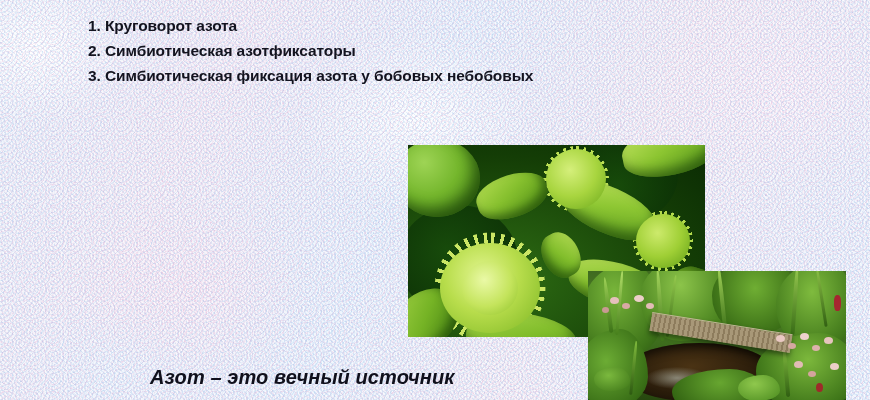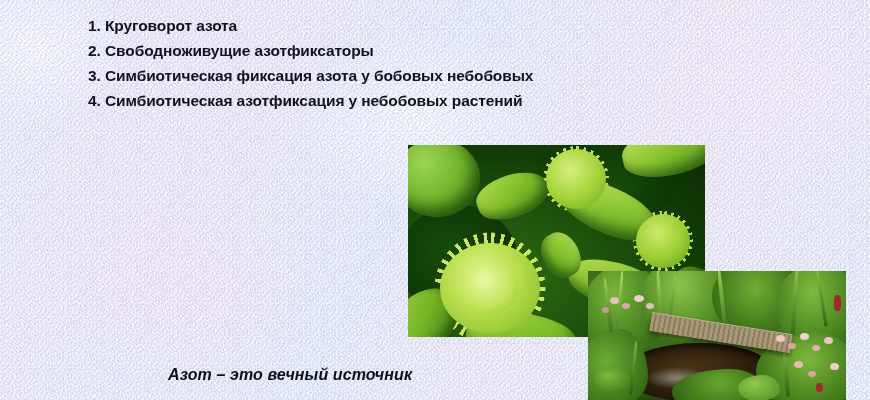--- a/index.html
+++ b/index.html
@@ -128,23 +128,23 @@
     height: 18px;
     background: repeating-linear-gradient(92deg, #a89878 0px, #a89878 3px, #8d7c5d 3px, #8d7c5d 5px);
     transform: rotate(9deg);
     box-shadow: 0 3px 5px rgba(0,0,0,0.45);
     border-top: 1px solid #c3b598;
   }
 
   
   .caption {
     position: absolute;
-    left: 168px;
+    left: 150px;
     top: 366px;
-    font-size: 16px;
+    font-size: 20px;
     font-weight: bold;
     font-style: italic;
     color: #10101c;
     white-space: nowrap;
     letter-spacing: 0.1px;
   }
 </style>
 </head>
 <body>
 
@@ -152,27 +152,24 @@
 
   <div class="bg-layer bg-base"></div>
   <div class="bg-layer bg-noise-a"></div>
   <div class="bg-layer bg-noise-b"></div>
 
   <ol class="agenda">
     <li>
       <span class="num">1.</span><span>Круговорот азота</span>
     </li>
     <li>
-      <span class="num">2.</span><span>Свободноживущие азотфиксаторы</span>
+      <span class="num">2.</span><span>Симбиотическая азотфиксаторы</span>
     </li>
     <li>
       <span class="num">3.</span><span>Симбиотическая фиксация азота у бобовых небобовых</span>
-    </li>
-    <li>
-      <span class="num">4.</span><span>Симбиотическая азотфиксация у небобовых растений</span>
     </li>
   </ol>
 
   <div class="photo" id="photo-microbes">
 
     <div class="cell" style="left:-10px;top:60px;width:120px;height:110px;background:radial-gradient(circle at 40% 40%, rgba(20,70,10,0.8), rgba(8,40,4,0.9));"></div>
     <div class="cell" style="left:150px;top:-20px;width:120px;height:100px;background:radial-gradient(circle at 50% 60%, rgba(24,80,12,0.7), rgba(8,40,4,0.85));"></div>
 
     <div class="cell" style="left:-14px;top:-6px;width:86px;height:78px;
                 background:radial-gradient(circle at 35% 30%, #9ed455 0%, #74b62c 45%, #3f7a12 100%);

